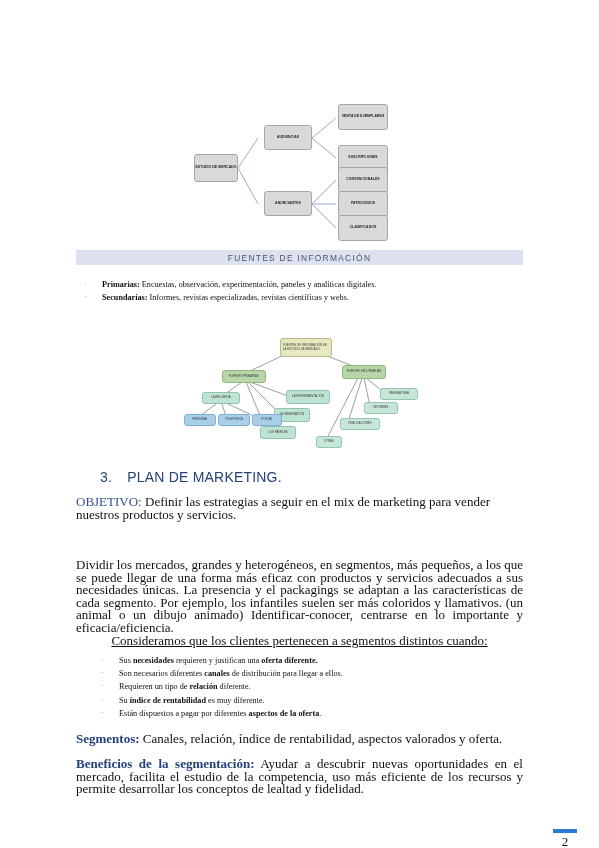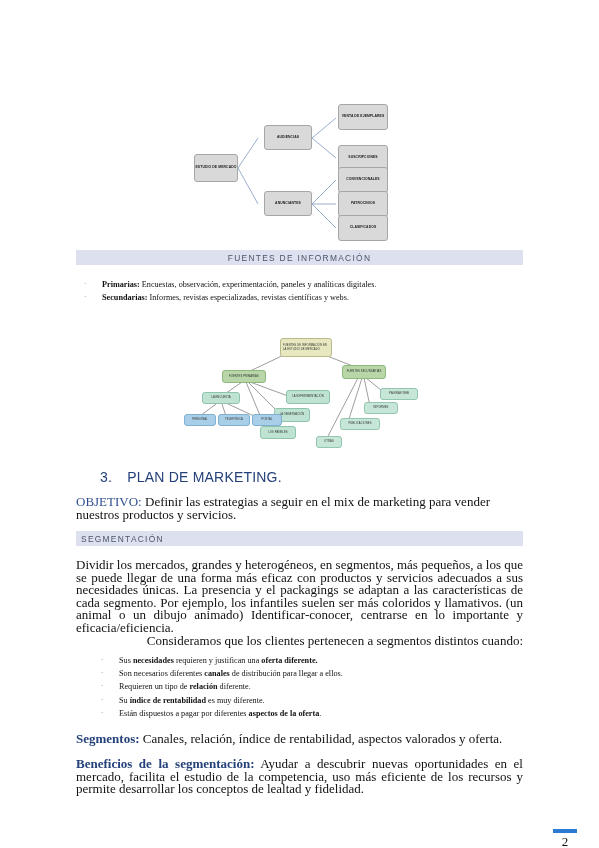--- a/index.html
+++ b/index.html
@@ -278,27 +278,24 @@
   <div class="heading" style="left:100px; top:441px;">
     <span>3.</span>
     <span style="display:inline-block; width:7px;"></span>
     <span>PLAN DE MARKETING.</span>
   </div>
 
   <div class="txt" style="left:76px; top:468px; width:414px;">
     <span class="blue">OBJETIVO:</span><span> Definir las estrategias a seguir en el mix de marketing para vender nuestros productos y servicios.</span>
   </div>
 
-  <div class="band" style="left:76px; top:503px; width:447px; height:15px;">
-    <div class="band-text" style="padding-top:1px; padding-left:5px;">SEGMENTACIÓN</div>
-  </div>
 
   <div class="txt" style="left:76px; top:531px; width:447px;">Dividir los mercados, grandes y heterogéneos, en segmentos, más pequeños, a los que se puede llegar de una forma más eficaz con productos y servicios adecuados a sus necesidades únicas. La presencia y el packagings se adaptan a las características de cada segmento. Por ejemplo, los infantiles suelen ser más coloridos y llamativos. (un animal o un dibujo animado) Identificar-conocer, centrarse en lo importante y eficacia/eficiencia.</div>
 
-  <div class="txt" style="left:76px; top:607px; width:447px; text-align:right;">Consideramos que los clientes pertenecen a segmentos distintos cuando:</div>
+  <div class="txt" style="left:76px; top:607px; width:447px; text-align:center;text-decoration:underline;">Consideramos que los clientes pertenecen a segmentos distintos cuando:</div>
 
   <div class="blist" style="left:101px; top:626px; width:420px;">
     <div class="row">
       <span class="bullet">·</span>
       <span class="btext"><span>Sus </span><b>necesidades</b><span> requieren y justifican una </span><b>oferta diferente.</b></span>
     </div>
     <div class="row">
       <span class="bullet">·</span>
       <span class="btext"><span>Son necesarios diferentes </span><b>canales</b><span> de distribución para llegar a ellos.</span></span>
     </div>

